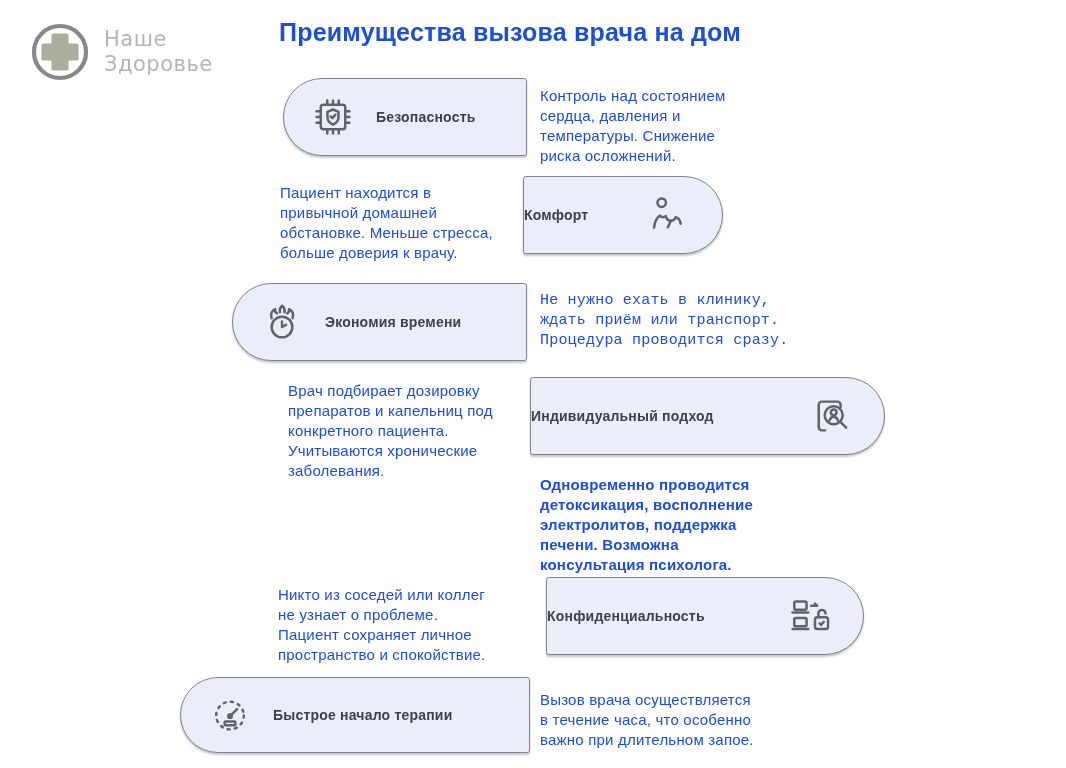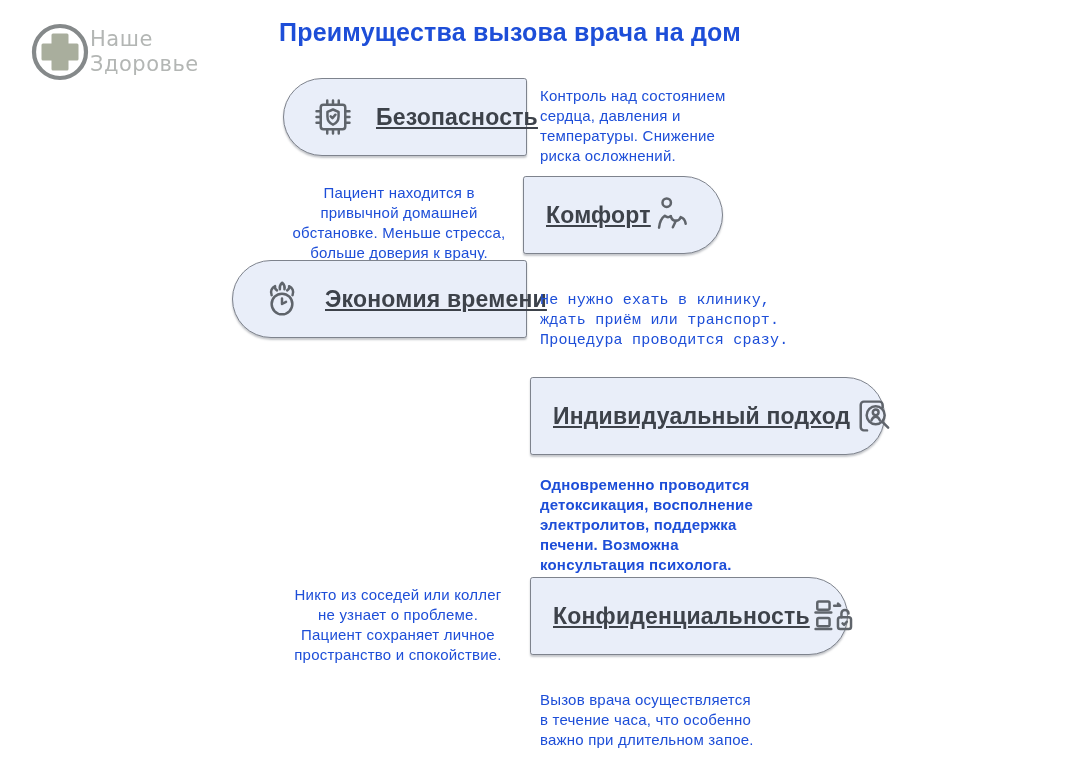--- a/index.html
+++ b/index.html
@@ -1,54 +1,54 @@
 <!DOCTYPE html>
 <html><head>
 <meta charset="utf-8">
 <style>
   html,body{margin:0;padding:0;background:#fff;}
   .page{
     position:relative;width:1066px;height:768px;background:#ffffff;overflow:hidden;
     font-family:"Liberation Sans", sans-serif;
   }
   
-  .logo{position:absolute;left:30px;top:22px;display:flex;align-items:center;}
+  .logo{position:absolute;left:30px;top:22px;display:flex;align-items:center;gap:14px;}
   .logo-mark{width:60px;height:60px;}
   .logo-name{color:#b3b6b4;font-size:21px;line-height:25px;letter-spacing:.5px;font-family:"DejaVu Sans", sans-serif;}
   
   .page-title{
     position:absolute;left:0;top:18px;width:1020px;text-align:center;
     font-size:25px;font-weight:bold;color:#1d4ed8;letter-spacing:.2px;
   }
   
   .card{
     position:absolute;height:78px;background:#e9eef9;border:1px solid #7e838d;
     box-shadow:0 2px 2px rgba(110,115,125,.4);
     display:flex;align-items:center;box-sizing:border-box;
   }
   .card.left-card{border-radius:42px 3px 3px 42px;padding-left:26px;}
-  .card.right-card{border-radius:3px 42px 42px 3px;padding-left:22px;padding-right:30px;}
-  .card-title{font-size:23px;font-weight:bold;color:#3d424a;letter-spacing:.2px;white-space:nowrap;text-decoration:underline;}
+  .card.right-card{border-radius:3px 42px 42px 3px;padding-right:30px;}
+  .card-title{font-size:14px;font-weight:bold;color:#3d424a;letter-spacing:.2px;white-space:nowrap;}
   .card.left-card .card-title{margin-left:20px;}
   .card-icon{width:46px;height:46px;color:#5f646b;flex:0 0 auto;}
   .card.right-card .card-icon{margin-left:auto;}
   .card-icon svg{width:100%;height:100%;}
   
   .desc{
     position:absolute;color:#1d4ed8;font-size:15px;line-height:20px;
     letter-spacing:.2px;white-space:pre-line;
   }
-  .desc.align-right{text-align:center;}
+  .desc.align-right{text-align:left;}
   
   .card-1{left:283px;top:78px;width:244px;}
   .card-2{left:523px;top:176px;width:200px;}
-  .card-3{left:232px;top:260px;width:295px;}
+  .card-3{left:232px;top:283px;width:295px;}
   .card-4{left:530px;top:377px;width:355px;}
   .card-5{left:208px;top:477px;width:319px;}
-  .card-6{left:530px;top:577px;width:318px;}
+  .card-6{left:546px;top:577px;width:318px;}
   .card-7{left:180px;top:677px;width:350px;height:76px;}
   .desc-1{left:540px;top:86px;width:250px;}
   .desc-2{left:280px;top:183px;width:238px;}
   .desc-3{left:540px;top:291px;width:260px;font-family:Liberation Mono, monospace;}
   .desc-4{left:288px;top:381px;width:230px;}
   .desc-5{left:540px;top:475px;width:260px;font-weight:bold;}
   .desc-6{left:278px;top:585px;width:240px;}
   .desc-7{left:540px;top:690px;width:280px;}
 </style>
 </head>
@@ -112,20 +112,25 @@
         <path d="M14.7 7.5c.8-.5 1.3-1.2 1-2.2 1.7.8 2.7 2.7 1.8 4.7"></path>
         <path d="M10.9 6.9c-.4-1.5.3-2.5 1.2-3.4.9.9 1.6 1.9 1.2 3.4"></path>
       </svg>
     </span>
     <span class="card-title">Экономия времени</span>
   </div>
   <div class="desc desc-3">Не нужно ехать в клинику,
 ждать приём или транспорт.
 Процедура проводится сразу.</div>
 
+  <div class="desc desc-4 align-right">Врач подбирает дозировку
+препаратов и капельниц под
+конкретного пациента.
+Учитываются хронические
+заболевания.</div>
   <div class="card right-card card-4">
     <span class="card-title">Индивидуальный подход</span>
     <span class="card-icon">
       <svg viewBox="0 0 24 24" fill="none" stroke="currentColor" stroke-width="1.3" stroke-linecap="round" stroke-linejoin="round">
         <path d="M8.9 19.5H7.2A1.6 1.6 0 015.6 17.9V6.1a1.6 1.6 0 011.6-1.6h8.2a1.6 1.6 0 011.6 1.6v1.3"></path>
         <circle cx="13.4" cy="11.6" r="4.7"></circle>
         <circle cx="13.4" cy="10.1" r="1.5"></circle>
         <path d="M11.2 14.3c.5-1.3 1.3-1.9 2.2-1.9s1.7.6 2.2 1.9"></path>
         <path d="M16.9 15.1l3 3"></path>
       </svg>
@@ -151,17 +156,28 @@
         <rect x="3.8" y="13" width="6.4" height="4.4" rx="0.8"></rect>
         <path d="M2.9 18.8h8.2"></path>
         <path d="M12.6 6.6h3.1l-1.1-1.1"></path>
         <rect x="14.6" y="12.6" width="6.8" height="6.2" rx="1.2"></rect>
         <path d="M16.4 12.6v-1.9a1.85 1.85 0 013.7 0"></path>
         <path d="M17 15.8l.8.8 1.4-1.6"></path>
       </svg>
     </span>
   </div>
 
+  <div class="card left-card card-7">
+    <span class="card-icon">
+      <svg viewBox="0 0 24 24" fill="none" stroke="currentColor" stroke-width="1.3" stroke-linecap="round" stroke-linejoin="round">
+        <circle cx="12" cy="12.3" r="7.2" stroke-dasharray="1.1 2.7"></circle>
+        <path d="M12 12.6l3.7-3.7"></path>
+        <circle cx="12" cy="12.6" r="0.9" fill="currentColor"></circle>
+        <rect x="9.2" y="15.4" width="5.6" height="2" rx="0.4"></rect>
+      </svg>
+    </span>
+    <span class="card-title">Быстрое начало терапии</span>
+  </div>
   <div class="desc desc-7">Вызов врача осуществляется
 в течение часа, что особенно
 важно при длительном запое.</div>
 
 </div>
 
 </body></html>

